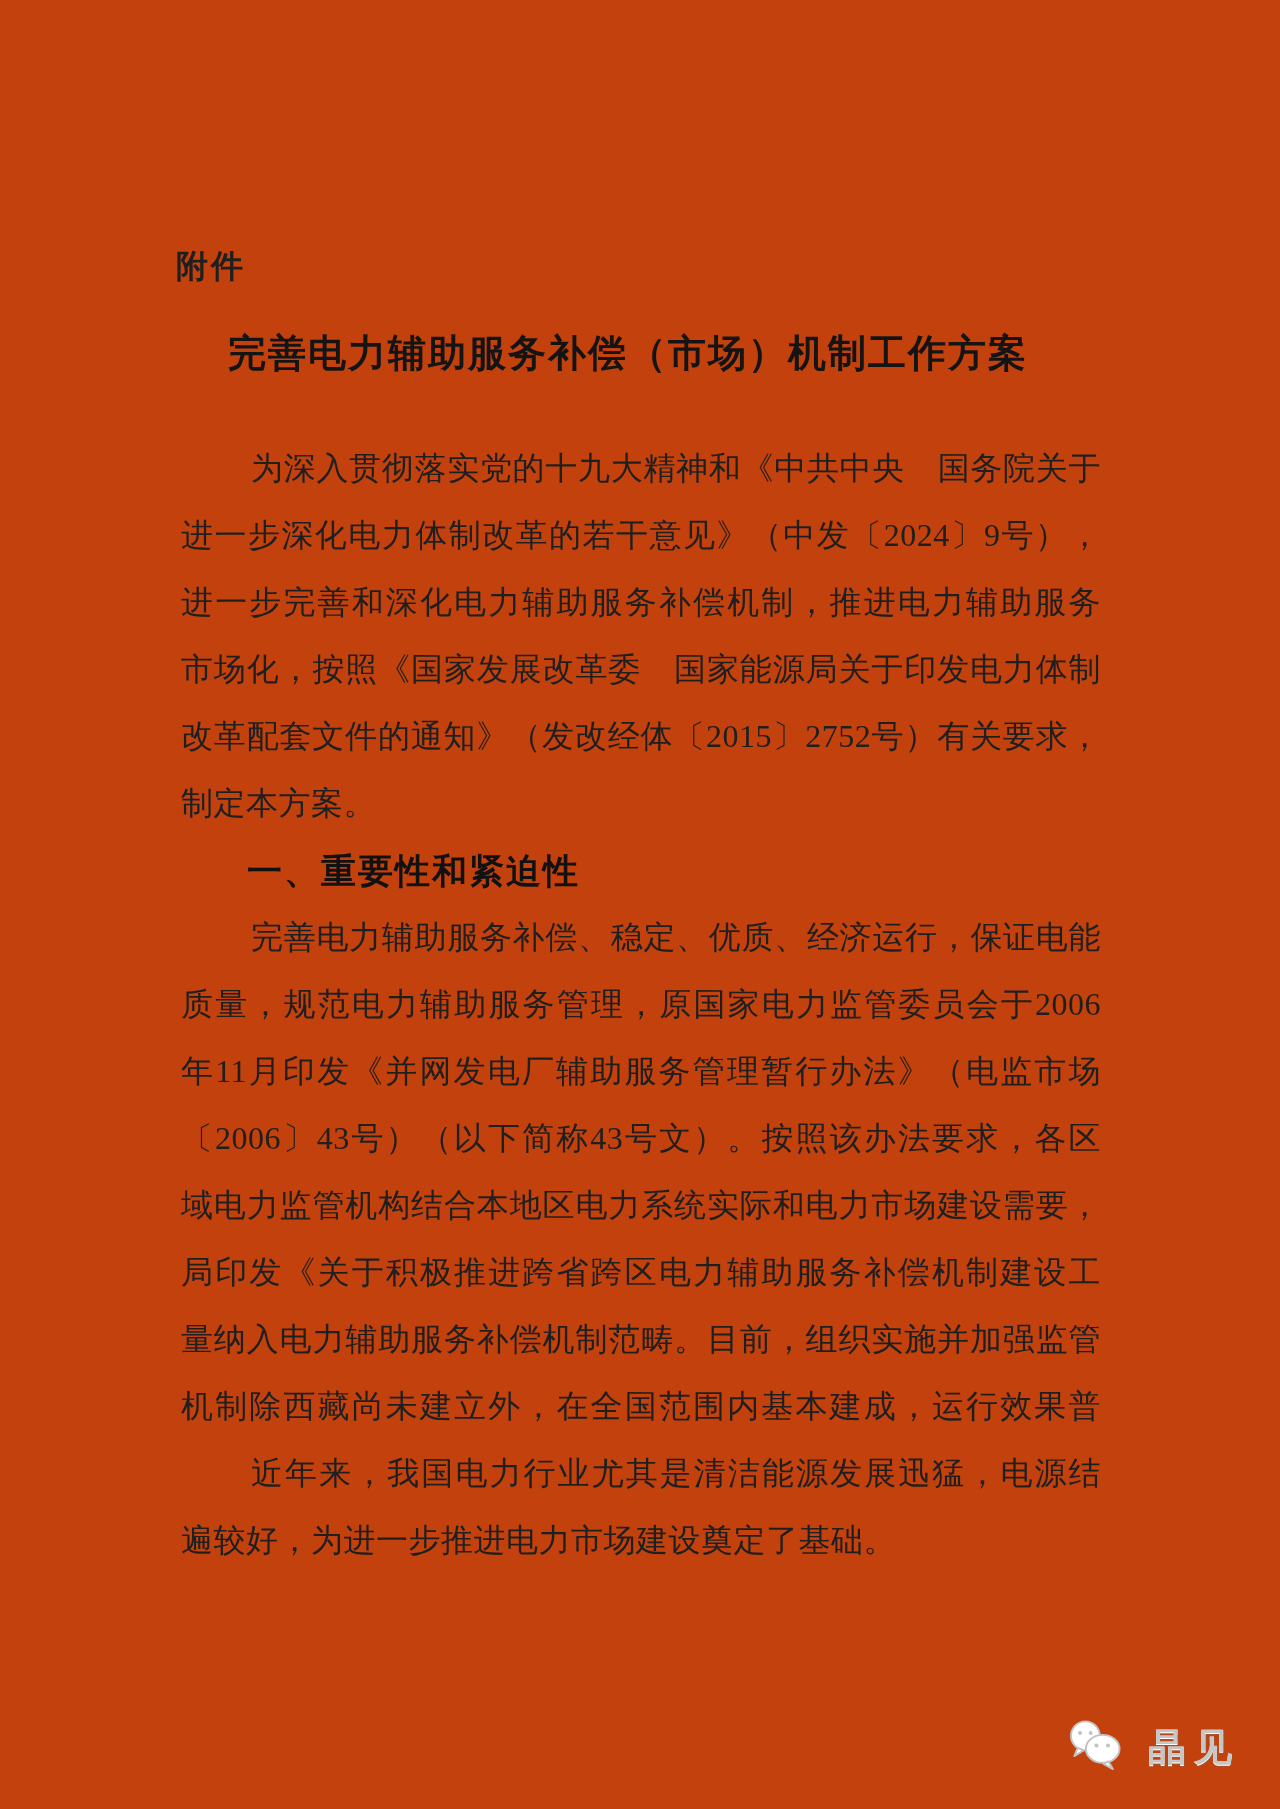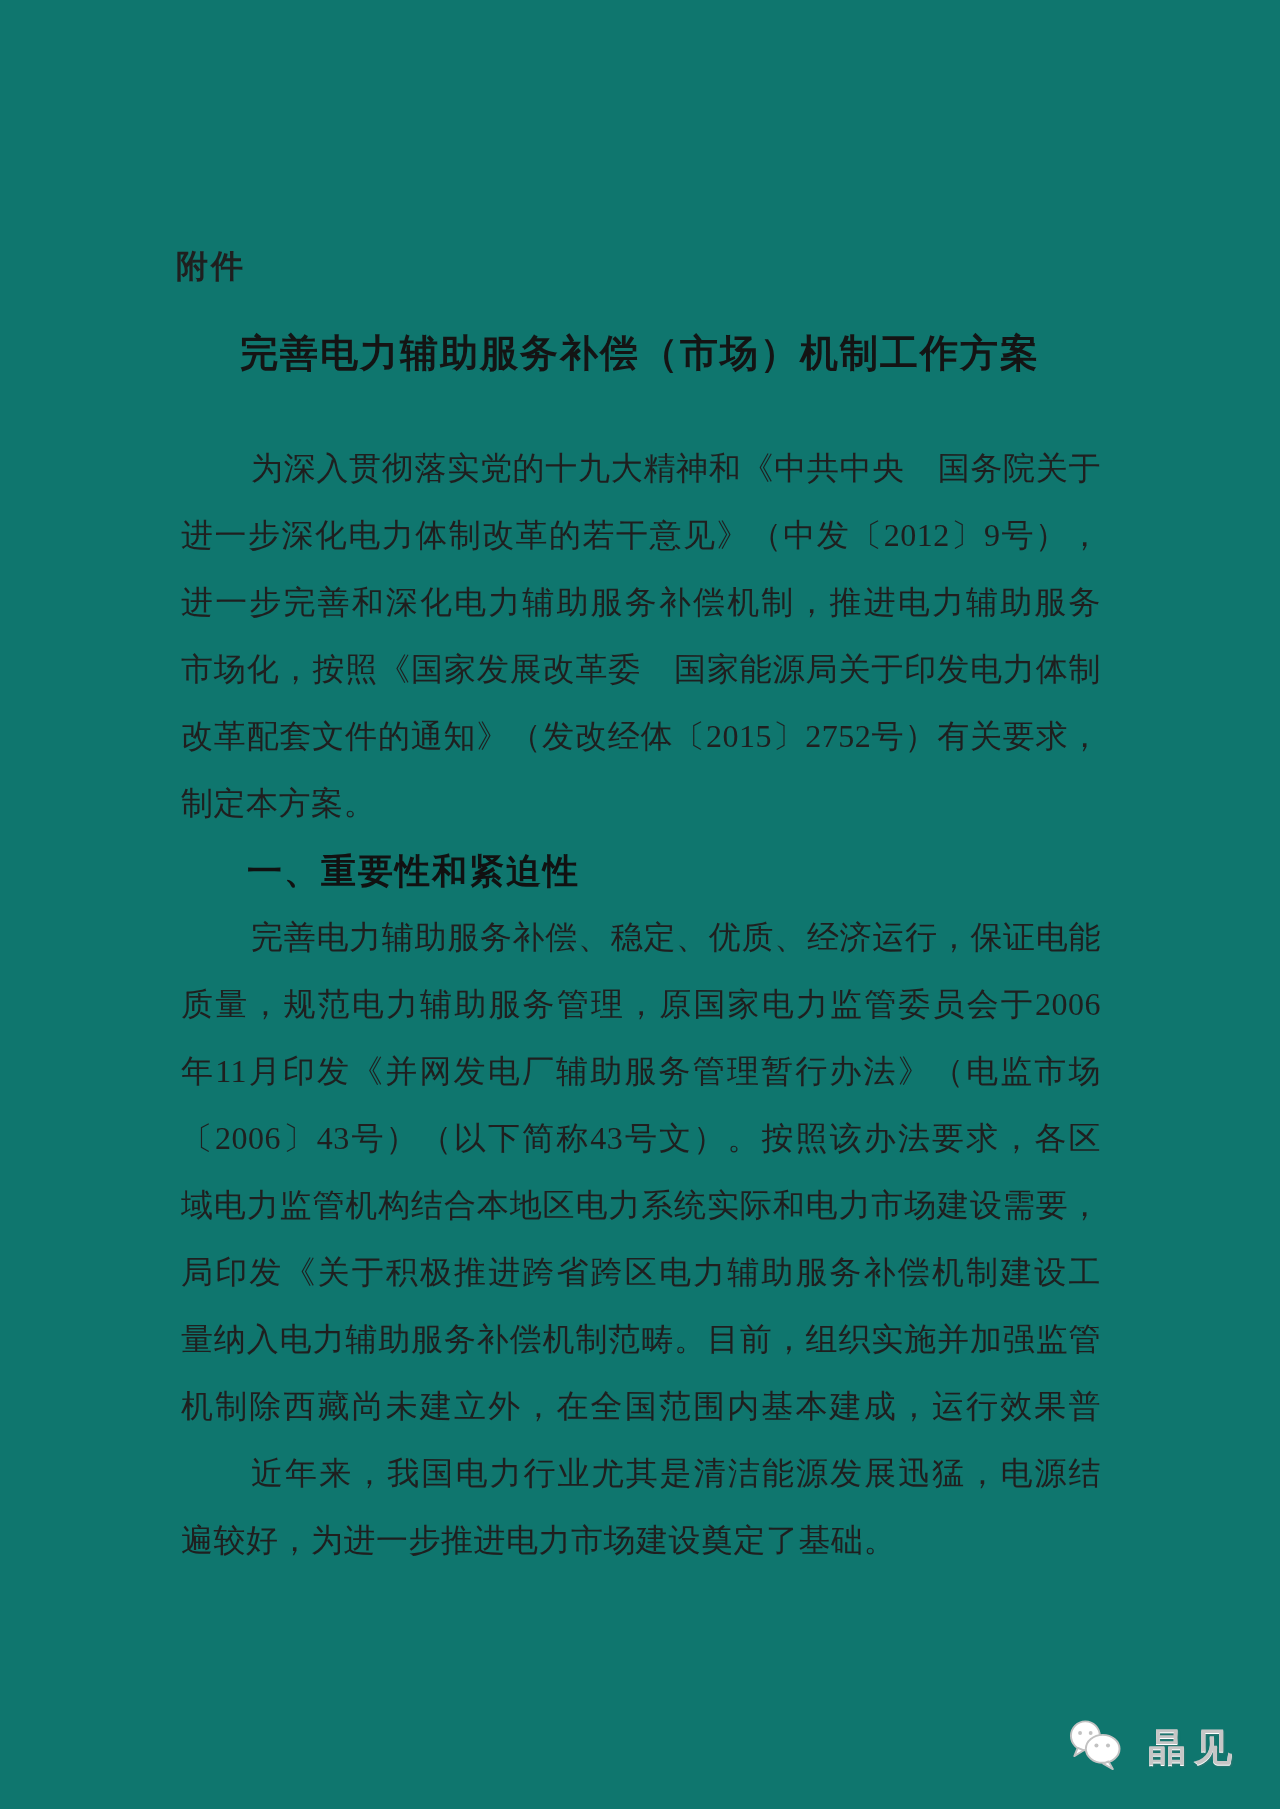--- a/index.html
+++ b/index.html
@@ -4,38 +4,38 @@
 <style>
   html, body {
     margin: 0;
     padding: 0;
     background: #ffffff;
   }
   .page {
     position: relative;
     width: 1280px;
     height: 1809px;
-    background: #0f766e;
+    background: #c2410c;
     overflow: hidden;
     color: #1f1f1f;
     font-family: "Liberation Serif", "DejaVu Serif", serif;
   }
   .attachment {
     position: absolute;
     left: 176px;
     top: 249px;
     font-family: "Liberation Sans", "DejaVu Sans", sans-serif;
     font-weight: bold;
     font-size: 32px;
     letter-spacing: 3px;
     line-height: 1.1;
   }
   .title {
     position: absolute;
-    left: 140px;
+    left: 128px;
     top: 331px;
     width: 1000px;
     margin: 0;
     text-align: center;
     font-family: "Liberation Serif", "DejaVu Serif", serif;
     font-weight: bold;
     font-size: 38px;
     letter-spacing: 2px;
     line-height: 1.2;
     color: #141414;
@@ -93,21 +93,21 @@
 
 <div class="page">
 
   <div class="attachment">附件</div>
 
   <h1 class="title">完善电力辅助服务补偿（市场）机制工作方案</h1>
 
   <div class="doc-body">
 
     <p class="line fill indent">为深入贯彻落实党的十九大精神和《中共中央　国务院关于</p>
-    <p class="line fill">进一步深化电力体制改革的若干意见》（中发〔2012〕9号），</p>
+    <p class="line fill">进一步深化电力体制改革的若干意见》（中发〔2024〕9号），</p>
     <p class="line fill">进一步完善和深化电力辅助服务补偿机制，推进电力辅助服务</p>
     <p class="line fill">市场化，按照《国家发展改革委　国家能源局关于印发电力体制</p>
     <p class="line fill">改革配套文件的通知》（发改经体〔2015〕2752号）有关要求，</p>
     <p class="line">制定本方案。</p>
 
     <h2 class="heading">一、重要性和紧迫性</h2>
 
     <p class="line fill indent">完善电力辅助服务补偿、稳定、优质、经济运行，保证电能</p>
     <p class="line fill">质量，规范电力辅助服务管理，原国家电力监管委员会于2006</p>
     <p class="line fill">年11月印发《并网发电厂辅助服务管理暂行办法》（电监市场</p>

